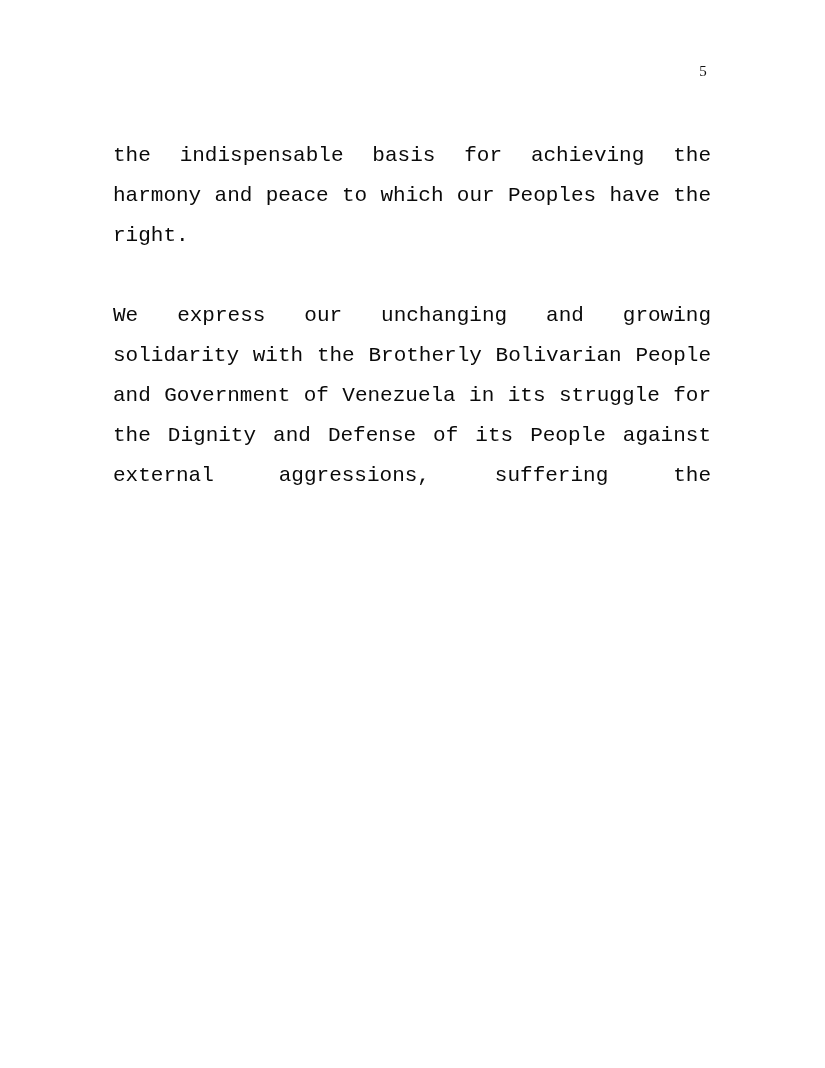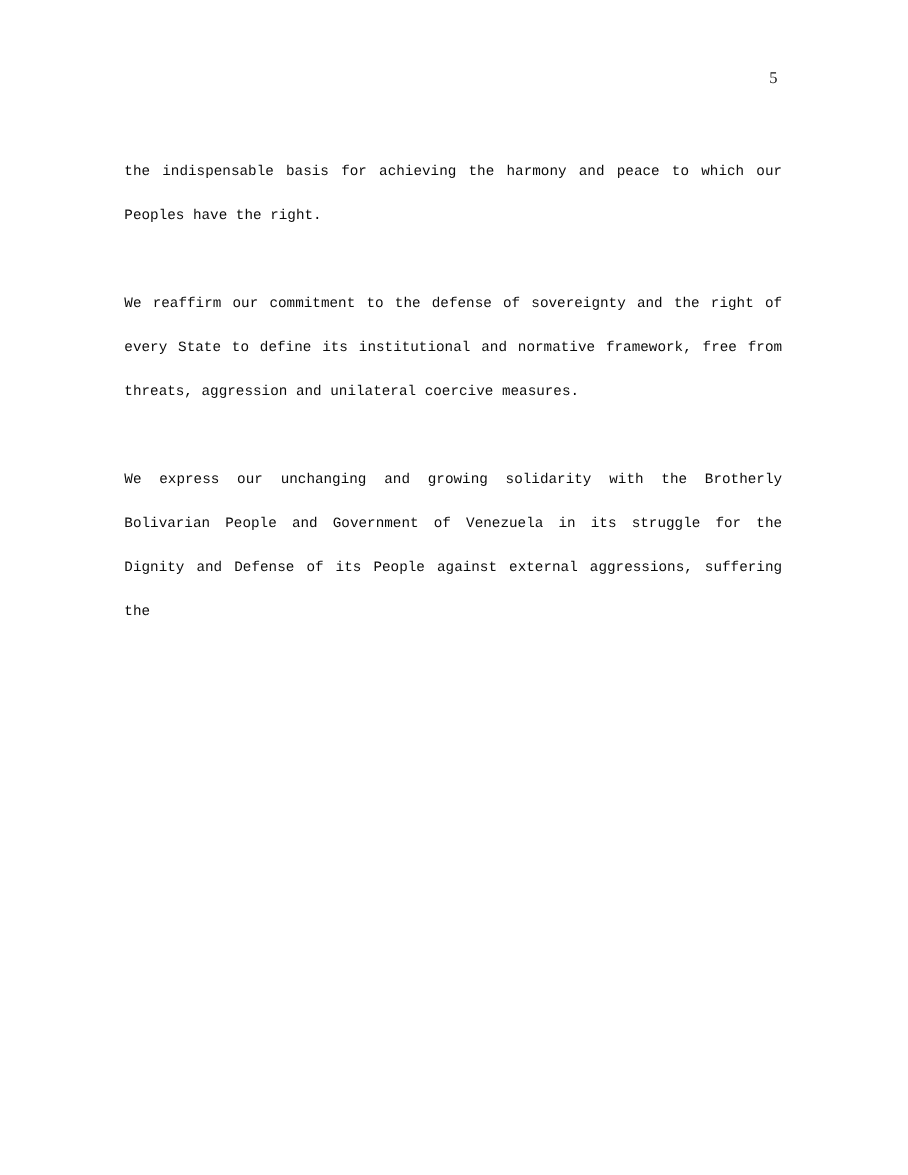--- a/index.html
+++ b/index.html
@@ -34,21 +34,21 @@
     letter-spacing: 0;
   }
   .body-block {
     position: absolute;
     left: 113px;
     top: 136px;
     width: 598px;
   }
   .paragraph {
     margin: 0 0 40px 0;
-    font-size: 13px;
+    font-size: 21px;
     line-height: 40px;
     text-align: justify;
     text-justify: inter-word;
     letter-spacing: 0;
     word-spacing: 0;
     white-space: normal;
     color: #0a0a0a;
   }
   .paragraph:last-child {
     margin-bottom: 0;
@@ -63,19 +63,18 @@
 
 <div class="page">
 
   <div class="page-number">5</div>
 
   <div class="body-block">
 
     <p class="paragraph">the indispensable basis for achieving the harmony and peace to which our Peoples have the right.</p>
 
 
-    <p class="paragraph">We reaffirm our commitment to the defense of sovereignty and the right of every State to define its institutional and normative framework, free from threats, aggression and unilateral coercive measures.</p>
 
     <p class="paragraph justify-last">We express our unchanging and growing solidarity with the Brotherly Bolivarian People and Government of Venezuela in its struggle for the Dignity and Defense of its People against external aggressions, suffering the</p>
 
   </div>
 
 </div>
 
 </body></html>

